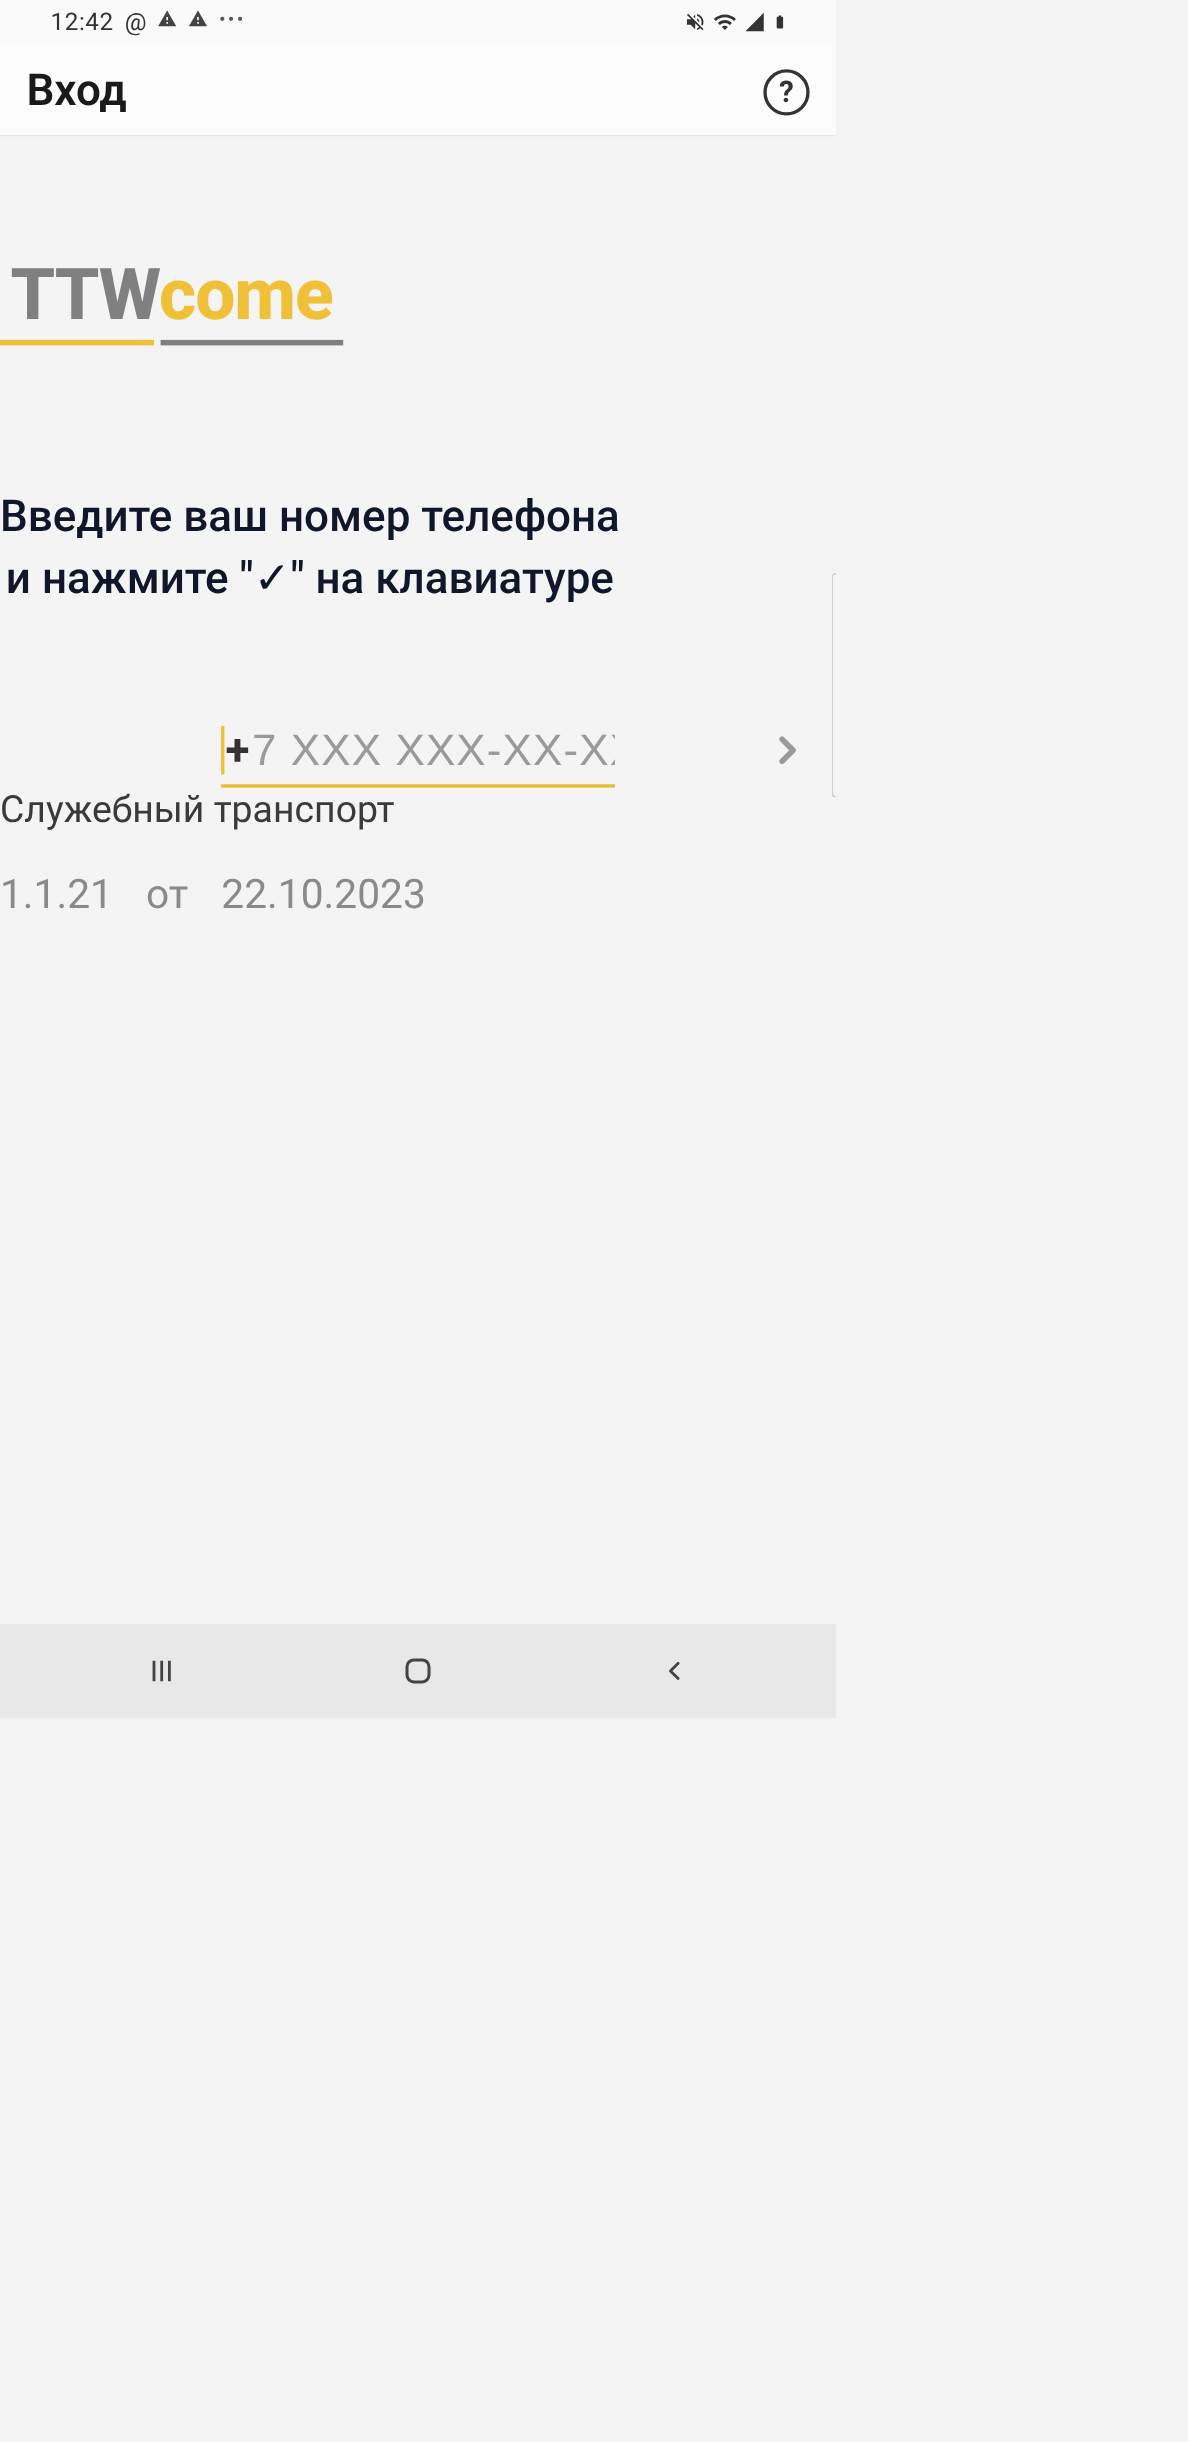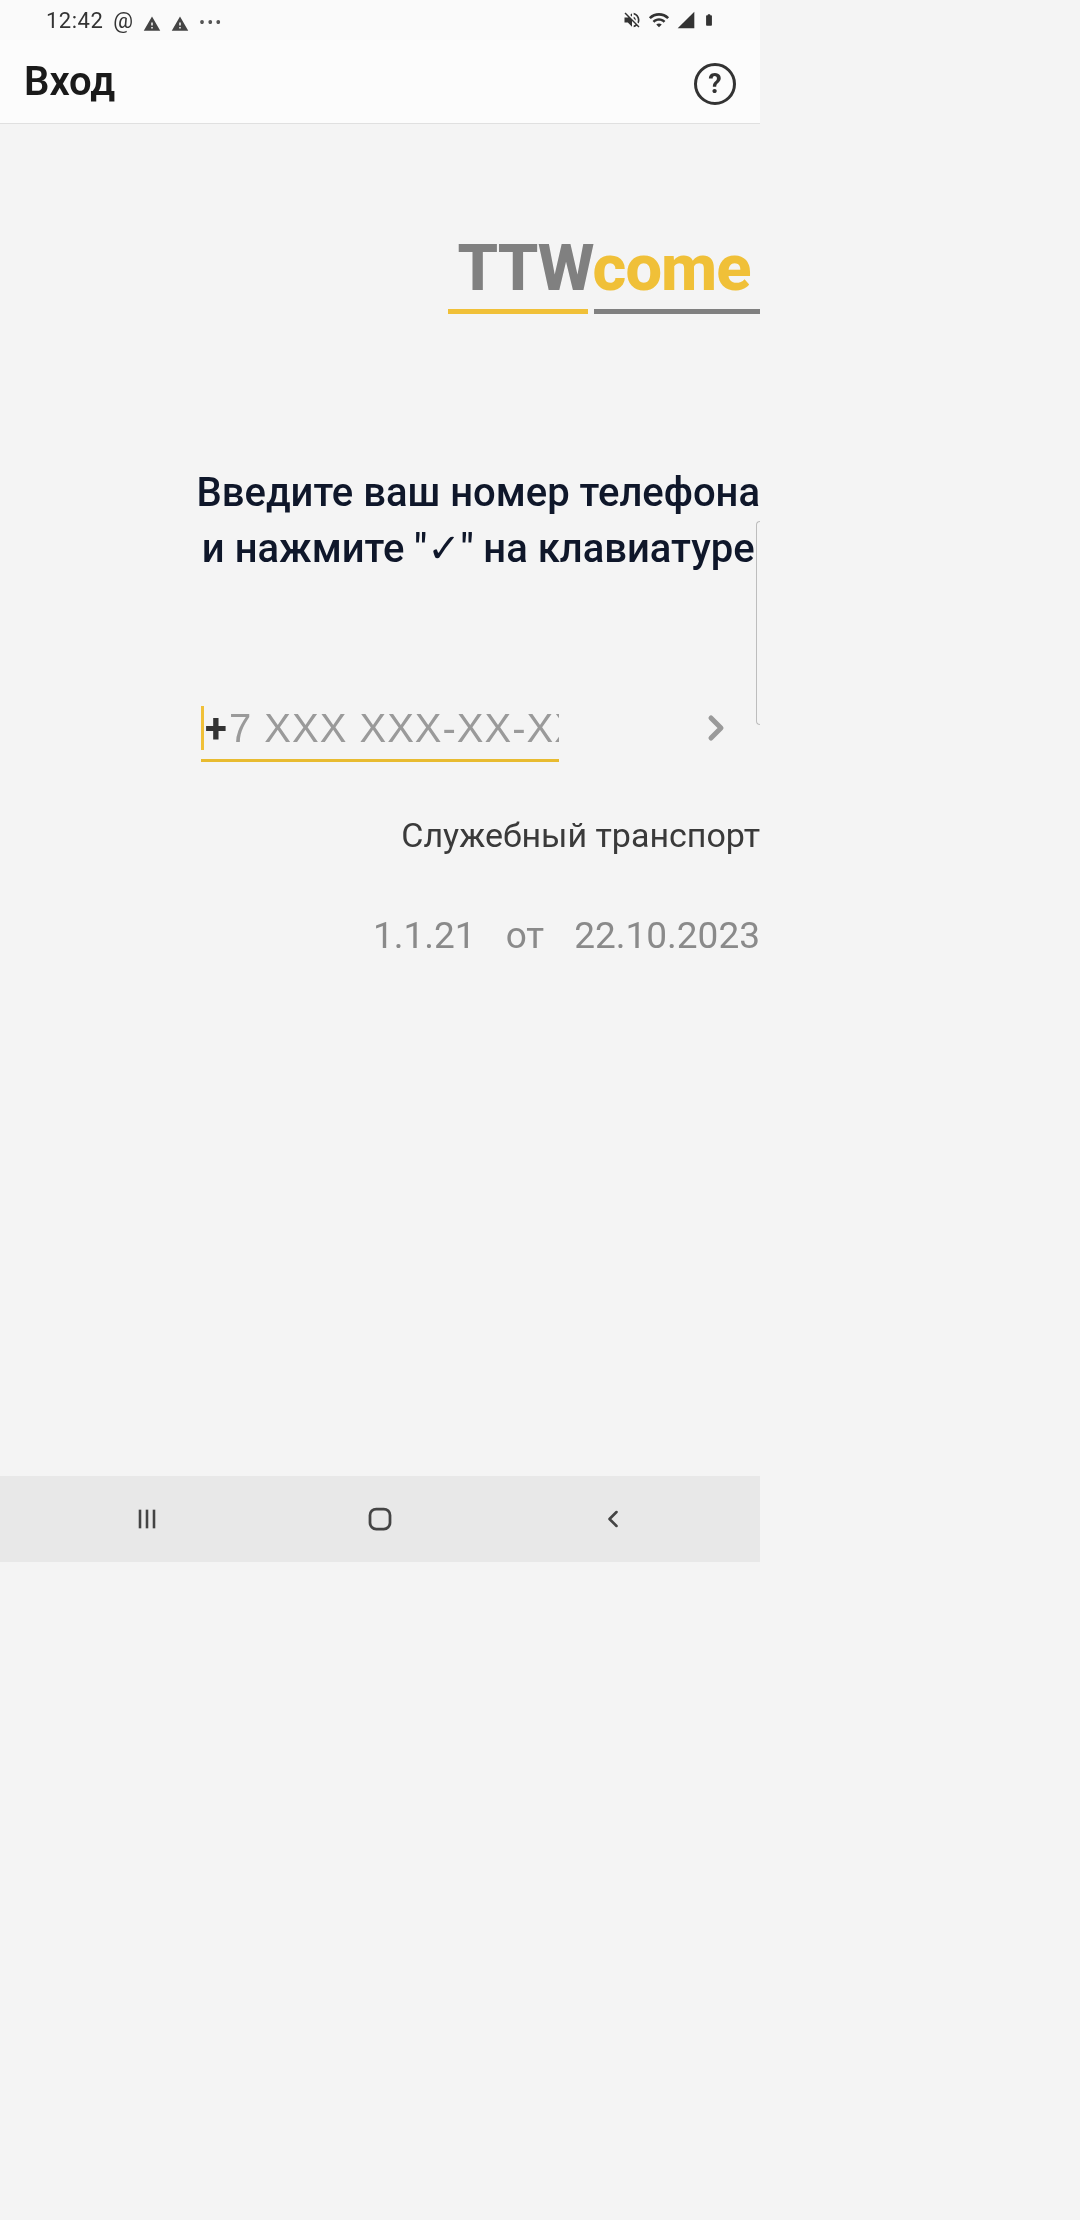--- a/index.html
+++ b/index.html
@@ -15,21 +15,21 @@
     .status-bar {
       height: 40px;
       background: #fafafa;
       display: flex;
       align-items: center;
       justify-content: space-between;
       padding: 0 44px 0 46px;
       font-size: 22px;
       color: #333;
     }
-    .status-left { display: flex; align-items: flex-end; gap: 10px; }
+    .status-left { display: flex; align-items: flex-start; gap: 10px; }
     .status-right { display: flex; align-items: center; gap: 6px; }
     .status-time { font-weight: 400; letter-spacing: 0.5px; }
     .status-icon { display: inline-flex; align-items: center; }
     .app-header {
       background: #fcfcfc;
       padding: 18px 24px 18px 24px;
       display: flex;
       align-items: flex-end;
       justify-content: space-between;
       border-bottom: 1px solid #e0e0e0;
@@ -49,23 +49,22 @@
       font-size: 27px;
       font-weight: 700;
       color: #333;
       cursor: pointer;
     }
     .main-content {
       flex: 1;
       background: #f4f4f4;
       display: flex;
       flex-direction: column;
-      align-items: flex-end;
+      align-items: flex-start;
       position: relative;
-      gap: 23px;
     }
     .logo {
       margin-top: 112px;
       display: flex;
       flex-direction: column;
       align-items: center;
     }
     .logo-text {
       font-size: 65px;
       font-weight: 800;
@@ -133,21 +132,20 @@
       background: #f0c038;
     }
     .next-arrow {
       position: absolute;
       right: 24px;
       top: 50%;
       transform: translateY(-50%);
       cursor: pointer;
     }
     .subtitle {
-      margin-top: 30px;
       font-size: 34px;
       color: #3a3a3a;
       font-weight: 400;
     }
     .version-row {
       margin-top: 36px;
       font-size: 37px;
       color: #8a8a8a;
       display: flex;
       gap: 30px;

